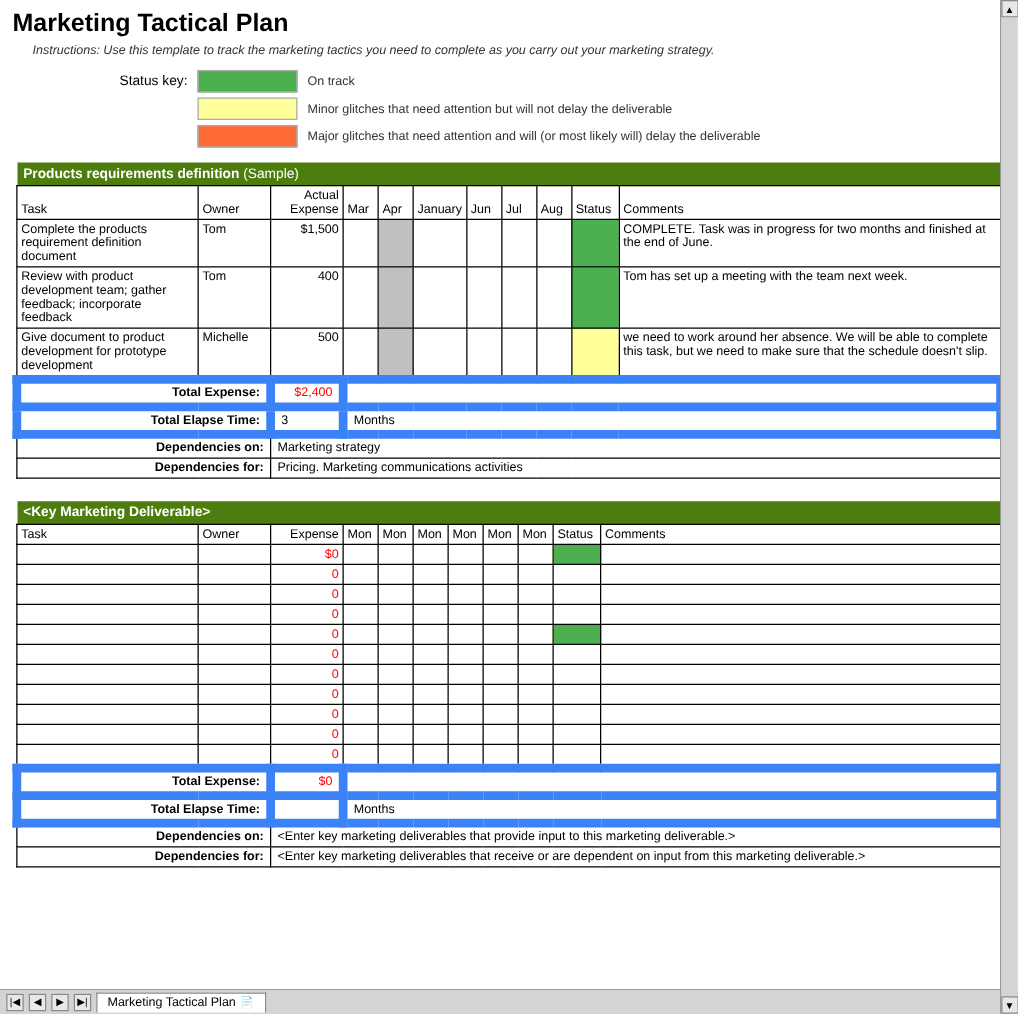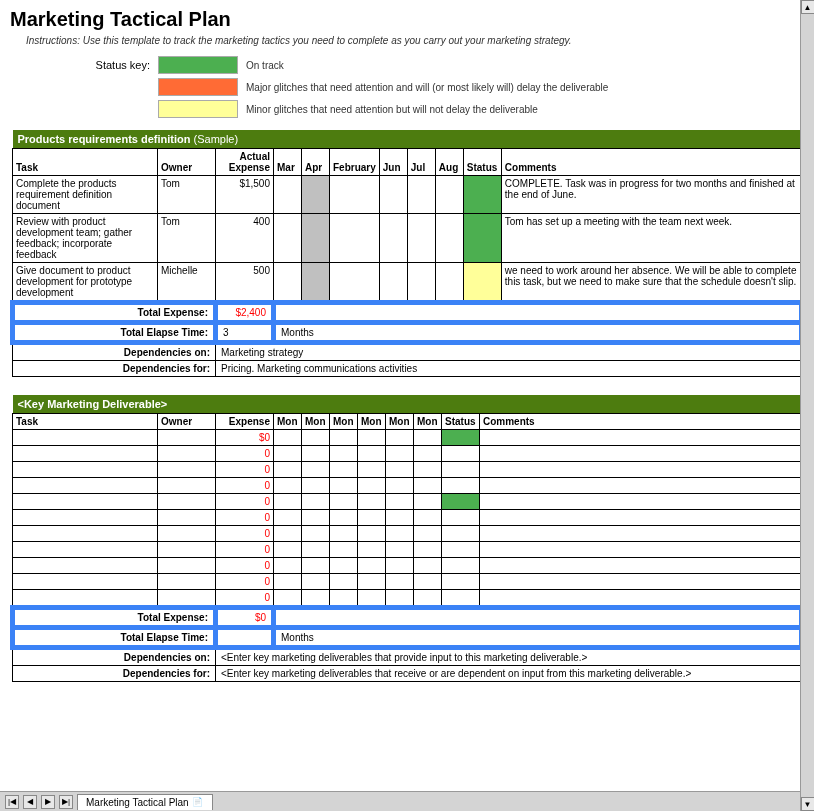--- a/index.html
+++ b/index.html
@@ -79,21 +79,21 @@
       font-size: 11px;
       padding: 3px 5px;
     }
 
     .section-header .sample {
       font-weight: normal;
     }
 
     .col-header {
       background-color: #fff;
-      font-weight: bold;
+      font-weight: normal;
       font-size: 10px;
       border: 1px solid #000;
       padding: 2px 3px;
       text-align: left;
       vertical-align: bottom;
     }
 
     .col-header.right { text-align: right; }
 
     .data-cell {
@@ -103,21 +103,21 @@
       vertical-align: top;
     }
 
     .data-cell.right { text-align: right; }
 
     .green-cell { background-color: #4CAF50; }
     .yellow-cell { background-color: #FFFF99; }
     .gray-cell { background-color: #C0C0C0; }
 
     .summary-row td {
-      border: 5px solid #3b82f6;
+      border: 7px solid #3b82f6;
       padding: 2px 5px;
       font-size: 10px;
     }
 
     .summary-label {
       text-align: right;
       font-weight: bold;
     }
 
     
@@ -206,27 +206,27 @@
   <p class="instructions">Instructions: Use this template to track the marketing tactics you need to complete as you carry out your marketing strategy.</p>
 
   <div class="status-key">
     <div class="status-row">
       <span class="status-label">Status key:</span>
       <div class="status-box status-green"></div>
       <span class="status-desc">On track</span>
     </div>
     <div class="status-row">
       <span class="status-label"></span>
-      <div class="status-box status-red"></div>
-      <span class="status-desc">Major glitches that need attention and will (or most likely will) delay the deliverable</span>
+      <div class="status-box status-yellow"></div>
+      <span class="status-desc">Minor glitches that need attention but will not delay the deliverable</span>
     </div>
     <div class="status-row">
       <span class="status-label"></span>
-      <div class="status-box status-yellow"></div>
-      <span class="status-desc">Minor glitches that need attention but will not delay the deliverable</span>
+      <div class="status-box status-red"></div>
+      <span class="status-desc">Major glitches that need attention and will (or most likely will) delay the deliverable</span>
     </div>
   </div>
 
   <table class="section-table">
     <colgroup>
       <col style="width:145px">
       <col style="width:58px">
       <col style="width:58px">
       <col style="width:28px">
       <col style="width:28px">
@@ -243,21 +243,21 @@
           <span>Products requirements definition</span>
           <span class="sample"> (Sample)</span>
         </td>
       </tr>
       <tr>
         <th class="col-header">Task</th>
         <th class="col-header">Owner</th>
         <th class="col-header right">Actual<br>Expense</th>
         <th class="col-header center">Mar</th>
         <th class="col-header center">Apr</th>
-        <th class="col-header center">February</th>
+        <th class="col-header center">January</th>
         <th class="col-header center">Jun</th>
         <th class="col-header center">Jul</th>
         <th class="col-header center">Aug</th>
         <th class="col-header">Status</th>
         <th class="col-header">Comments</th>
       </tr>
     </thead>
     <tbody>
 
       <tr>

